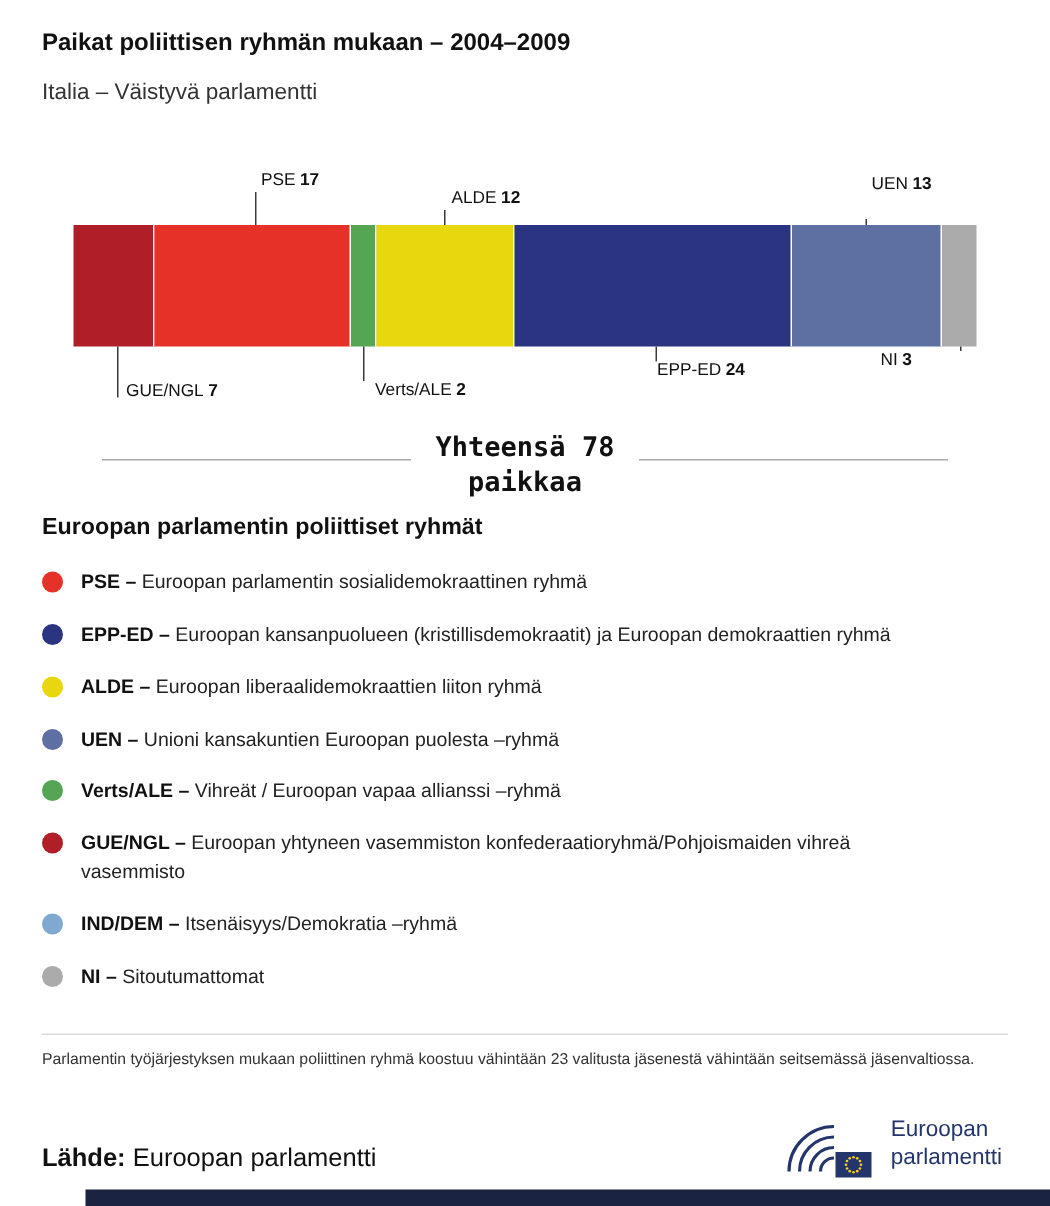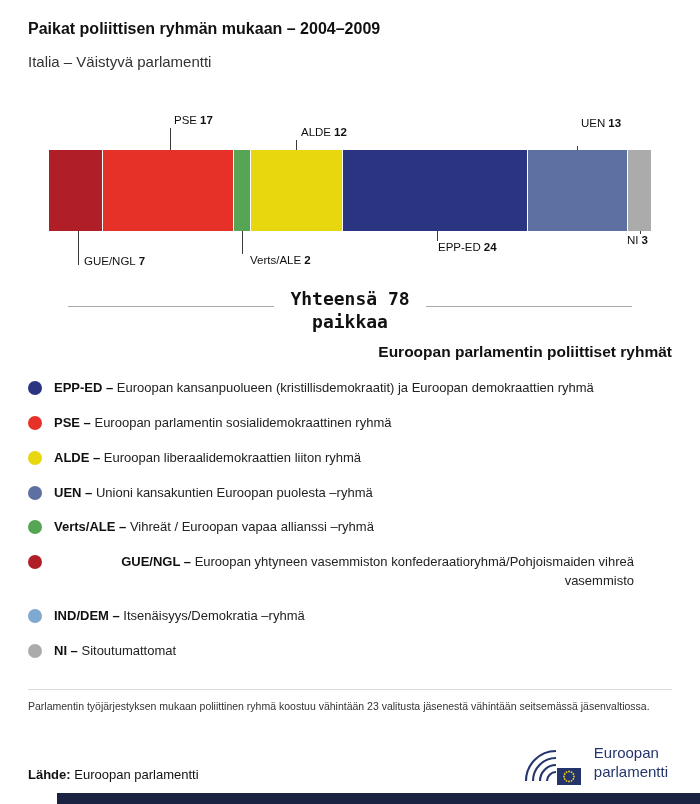--- a/index.html
+++ b/index.html
@@ -23,47 +23,47 @@
   .cl-line { position:absolute; width:1px; background:#3a3a3a; }
 
   .cl-pse   { left:174px; top:4px; }
   .ln-pse   { left:170px; top:18px; height:22px; }
   .cl-alde  { left:301px; top:16px; }
   .ln-alde  { left:296px; top:30px; height:10px; }
   .cl-uen   { left:581px; top:7px; }
   .ln-uen   { left:577px; top:36px; height:4px; }
   .cl-epp   { left:438px; top:131px; }
   .ln-epp   { left:437px; top:121px; height:10px; }
-  .cl-ni    { left:627px; top:124px; }
+  .cl-ni    { left:587px; top:124px; }
   .ln-ni    { left:640px; top:121px; height:3px; }
   .cl-verts { left:250px; top:144px; }
   .ln-verts { left:242px; top:121px; height:23px; }
   .cl-gue   { left:84px;  top:145px; }
   .ln-gue   { left:78px;  top:121px; height:34px; }
 
   
   .total-row { display:flex; align-items:flex-start; margin:6px 68px 0 68px; }
   .total-rule { flex:1; height:1px; background:#a9a9a9; margin-top:18px; }
   .total-text {
     font-family:"DejaVu Sans Mono", monospace; font-weight:700; font-size:18px;
     line-height:1.25; text-align:center; padding:0 16px; color:#111;
   }
 
   
-  .legend-section { padding:0 28px; margin-top:10px;text-align:right; }
+  .legend-section { padding:0 28px; margin-top:10px; }
   .legend-heading { font-size:15.5px; font-weight:700; margin:8px 0 10px 0; color:#111; }
   .legend-row { display:flex; align-items:flex-start; padding:8px 0; }
   .dot { width:14px; height:14px; border-radius:50%; flex:0 0 14px; margin-top:2px; }
   .legend-text { margin-left:12px; font-size:13px; line-height:1.45; color:#222; max-width:580px; }
   .legend-text b { color:#111; }
 
   
   .foot-rule { border:0; border-top:1px solid #d9d9d9; margin:20px 28px 0 28px; }
   .footnote { padding:8px 28px 0 28px; font-size:10.5px; color:#333; line-height:1.65; max-width:640px; }
-  .source-row { position:absolute; left:28px; bottom:22px; font-size:13px; color:#111; }
+  .source-row { position:absolute; left:28px; bottom:22px; font-size:17px; color:#111; }
   .source-row b { font-weight:700; }
 
   .logo { position:absolute; right:32px; bottom:16px; display:flex; }
   .logo-text { font-size:15px; color:#24356b; line-height:1.25; margin-left:10px; }
 
   .bottom-bar { position:absolute; left:57px; right:0; bottom:0; height:11px; background:#1b2342; }
 </style>
 </head>
 <body>
 
@@ -111,26 +111,26 @@
     <div>Yhteensä 78</div>
     <div>paikkaa</div>
   </div>
   <div class="total-rule"></div>
 </div>
 
 <div class="legend-section">
   <div class="legend-heading">Euroopan parlamentin poliittiset ryhmät</div>
   <div>
       <div class="legend-row">
+        <span class="dot" style="background: rgb(230, 49, 40);"></span>
+        <div class="legend-text"><b>PSE –</b><span> Euroopan parlamentin sosialidemokraattinen ryhmä</span></div>
+      </div>
+      <div class="legend-row">
         <span class="dot" style="background: rgb(42, 52, 128);"></span>
         <div class="legend-text"><b>EPP-ED –</b><span> Euroopan kansanpuolueen (kristillisdemokraatit) ja Euroopan demokraattien ryhmä</span></div>
-      </div>
-      <div class="legend-row">
-        <span class="dot" style="background: rgb(230, 49, 40);"></span>
-        <div class="legend-text"><b>PSE –</b><span> Euroopan parlamentin sosialidemokraattinen ryhmä</span></div>
       </div>
       <div class="legend-row">
         <span class="dot" style="background: rgb(232, 214, 14);"></span>
         <div class="legend-text"><b>ALDE –</b><span> Euroopan liberaalidemokraattien liiton ryhmä</span></div>
       </div>
       <div class="legend-row">
         <span class="dot" style="background: rgb(94, 112, 161);"></span>
         <div class="legend-text"><b>UEN –</b><span> Unioni kansakuntien Euroopan puolesta –ryhmä</span></div>
       </div>
       <div class="legend-row">

